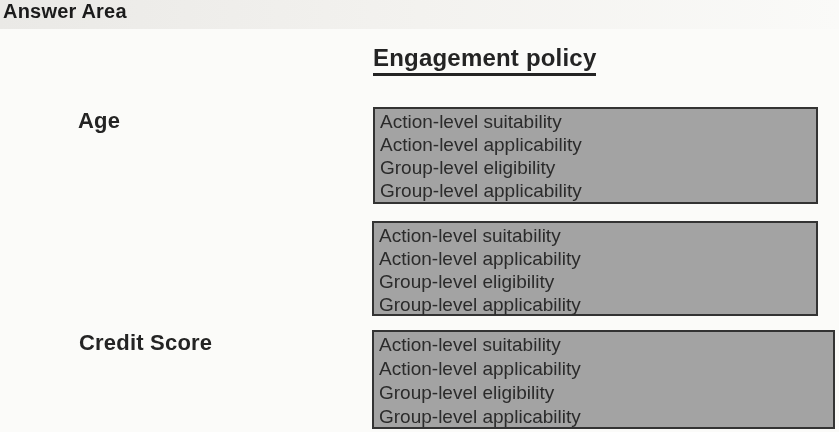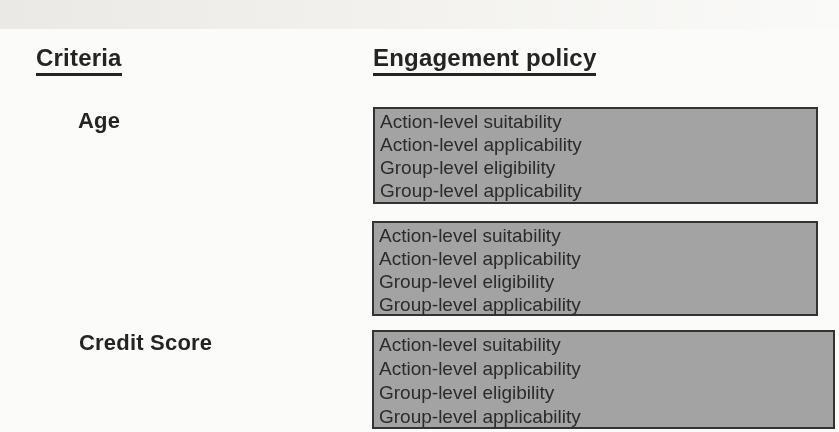--- a/index.html
+++ b/index.html
@@ -74,22 +74,22 @@
     cursor: pointer;
   }
   .box-3 .option { height: 24px; line-height: 24px; }
 </style>
 </head>
 <body>
 
 <div class="screen">
   <div class="top-band"></div>
 
+  <h1 class="title">Answer Area</h1>
 
-  <div class="col-header criteria-h">Criteria</div>
   <div class="col-header policy-h">Engagement policy</div>
 
   <div class="criterion crit-age">Age</div>
   <div class="criterion crit-credit">Credit Score</div>
 
   <div class="listbox box-1">
     <div class="option">Action-level suitability</div>
     <div class="option">Action-level applicability</div>
     <div class="option">Group-level eligibility</div>
     <div class="option">Group-level applicability</div>

